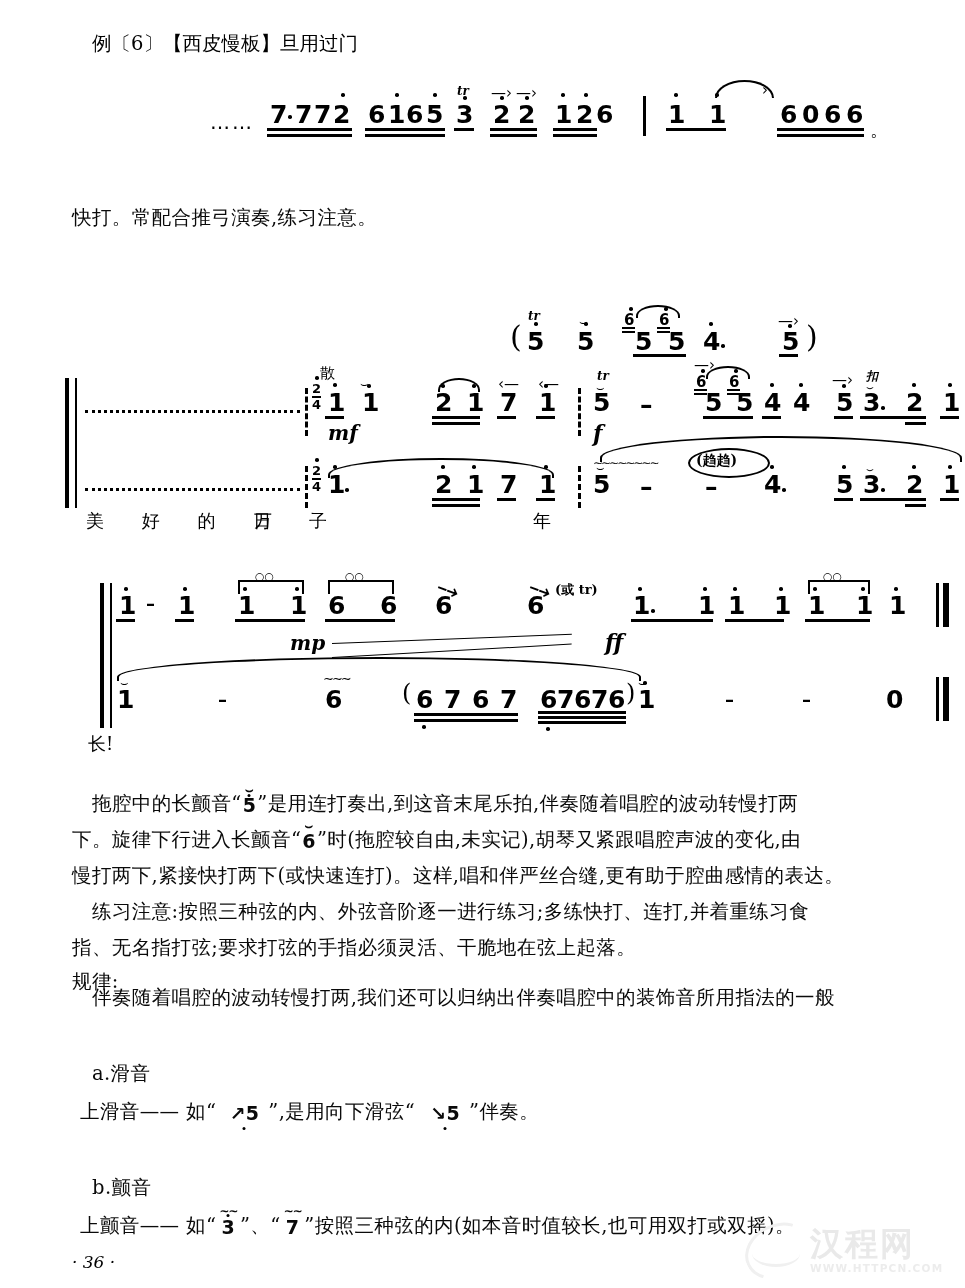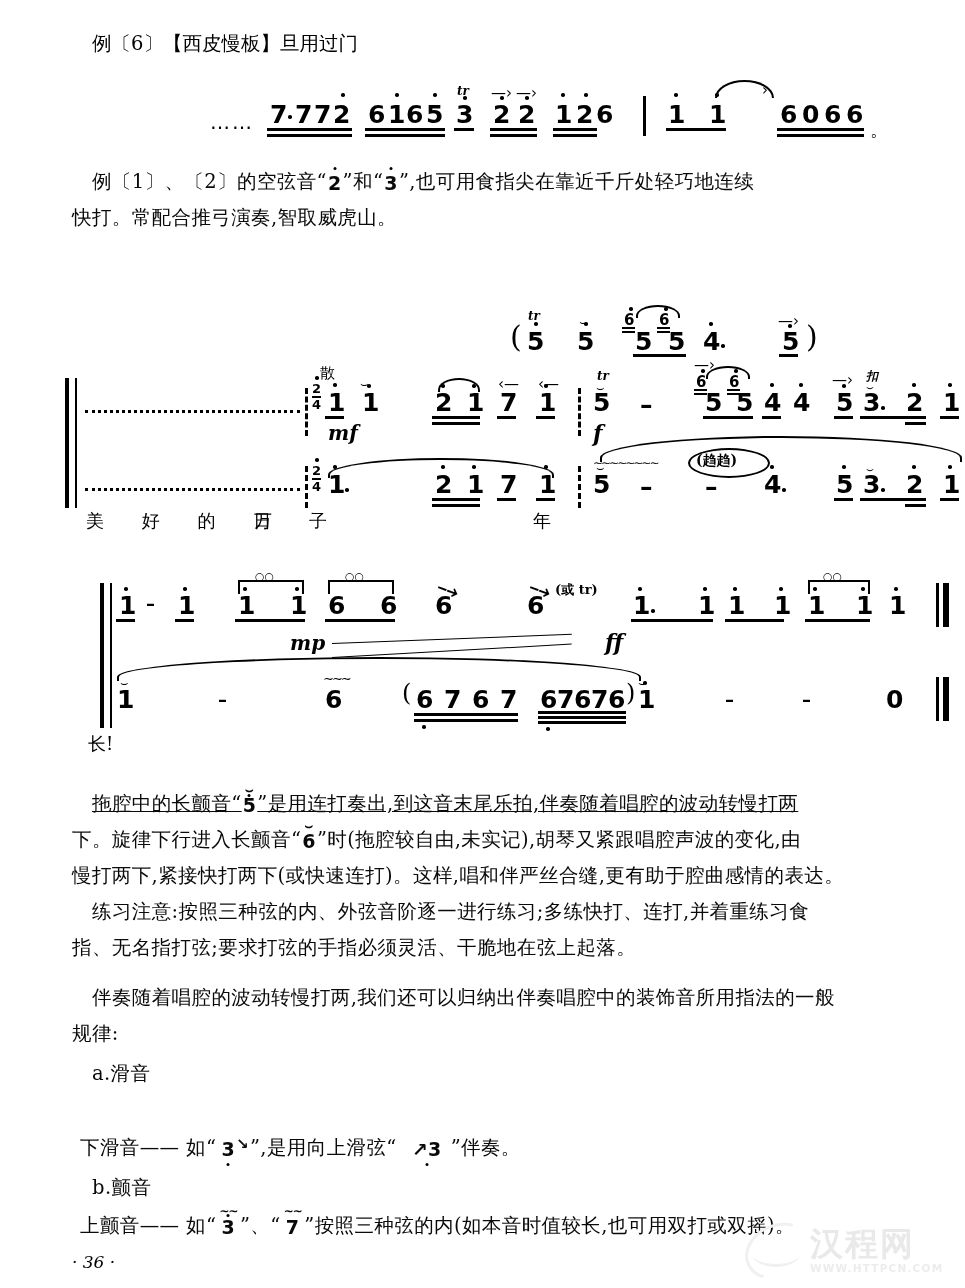--- a/index.html
+++ b/index.html
@@ -339,24 +339,21 @@
 
     <div class="note" style="left:570px; top:14px;">6</div>
     <div class="note" style="left:592px; top:14px;">0</div>
     <div class="note" style="left:614px; top:14px;">6</div>
     <div class="note" style="left:636px; top:14px;">6</div>
     <div class="beam" style="left:567px; top:40px; width:87px;"></div>
     <div class="beam" style="left:567px; top:46px; width:87px;"></div>
     <div style="position:absolute; left:660px; top:30px; font-size:18px;">。</div>
   </div>
 
-  <div class="para" style="left:92px; top:164px;">
-    <span>例〔1〕、〔2〕的空弦音“</span><span class="inote"><span class="dot-up"></span><span>2</span></span><span>”和“</span><span class="inote"><span class="dot-up"></span><span>3</span></span><span>”,也可用食指尖在靠近千斤处轻巧地连续</span>
-  </div>
-  <div class="para" style="left:72px; top:200px;">快打。常配合推弓演奏,智取威虎山。</div>
+  <div class="para" style="left:72px; top:200px;">快打。常配合推弓演奏,练习注意。</div>
 
 
   <div class="nstaff" style="left:510px; top:308px; width:330px; height:60px;">
     <div class="paren" style="left:0px; top:14px;">(</div>
     <div class="tinytext" style="left:18px; top:2px;">tr</div>
     <div class="odot" style="left:24px; top:14px;"></div>
     <div class="note" style="left:17px; top:21px;">5</div>
 
     <div style="position:absolute; left:69px; top:6px; font-size:13px;">⌣</div>
     <div class="odot" style="left:74px; top:14px;"></div>
@@ -643,40 +640,40 @@
     <div class="note" style="left:826px; top:122px;">0</div>
 
     <div class="endbar" style="left:876px; top:112px; height:44px; width:14px;">
       <i style="left:0; width:3px;"></i>
         <i style="left:7px; width:6px;"></i>
     </div>
   </div>
 
   <div class="lyric" style="left:88px; top:735px;">长!</div>
 
-  <div class="para" style="left:92px; top:786px;text-decoration:underline;">
+  <div class="para" style="left:92px; top:786px;">
     <span>拖腔中的长颤音“</span><span class="inote"><span class="fermata">⌣</span><span class="dot-up" style="top:-2px;"></span><span>5</span></span><span>”是用连打奏出,到这音末尾乐拍,伴奏随着唱腔的波动转慢打两</span>
   </div>
   <div class="para" style="left:72px; top:822px;">
     <span>下。旋律下行进入长颤音“</span><span class="inote"><span class="fermata">⌣</span><span>6</span></span><span>”时(拖腔较自由,未实记),胡琴又紧跟唱腔声波的变化,由</span>
   </div>
   <div class="para" style="left:72px; top:858px;">慢打两下,紧接快打两下(或快速连打)。这样,唱和伴严丝合缝,更有助于腔曲感情的表达。</div>
 
   <div class="para" style="left:92px; top:894px;">练习注意:按照三种弦的内、外弦音阶逐一进行练习;多练快打、连打,并着重练习食</div>
   <div class="para" style="left:72px; top:930px;">指、无名指打弦;要求打弦的手指必须灵活、干脆地在弦上起落。</div>
 
   <div class="para" style="left:92px; top:980px;">伴奏随着唱腔的波动转慢打两,我们还可以归纳出伴奏唱腔中的装饰音所用指法的一般</div>
-  <div class="para" style="left:72px; top:1016px;">规律:</div>
+  <div class="para" style="left:72px; top:964px;">规律:</div>
 
   <div class="para" style="left:92px; top:1056px; font-family:'DejaVu Serif',serif;">a.滑音</div>
 
-
-  <div class="para" style="left:80px; top:1130px;">
-    <span>下滑音—— 如“</span><span class="inote" style="margin:0 14px 0 4px;"><span class="slide-dn-after" style="position:absolute; left:100%; top:-3px; font-size:15px;">↘</span><span class="dot-dn"></span><span>3</span></span><span>”,是用向上滑弦“</span><span class="inote" style="margin:0 8px 0 14px;"><span class="slide-up-left">↗</span><span class="dot-dn"></span><span>3</span></span><span>”伴奏。</span>
-  </div>
+  <div class="para" style="left:80px; top:1094px;">
+    <span>上滑音—— 如“</span><span class="inote" style="margin:0 8px 0 12px;"><span class="slide-up-left">↗</span><span class="dot-dn"></span><span>5</span></span><span>”,是用向下滑弦“</span><span class="inote" style="margin:0 8px 0 14px;"><span class="slide-up-left" style="left:-12px; top:-11px;">↘</span><span class="dot-dn"></span><span>5</span></span><span>”伴奏。</span>
+  </div>
+
 
   <div class="para" style="left:92px; top:1170px; font-family:'DejaVu Serif',serif;">b.颤音</div>
 
   <div class="para" style="left:80px; top:1208px;">
     <span>上颤音—— 如“</span><span class="inote" style="margin:0 4px;"><span class="trillmk" style="top:-13px;">∼∼</span><span class="dot-up" style="top:-4px;"></span><span>3</span></span><span>”、“</span><span class="inote" style="margin:0 4px;"><span class="trillmk" style="top:-13px;">∼∼</span><span>7</span></span><span>”按照三种弦的内(如本音时值较长,也可用双打或双摇)。</span>
   </div>
 
   <div class="pagenum">· 36 ·</div>
 
   <div class="watermark">

